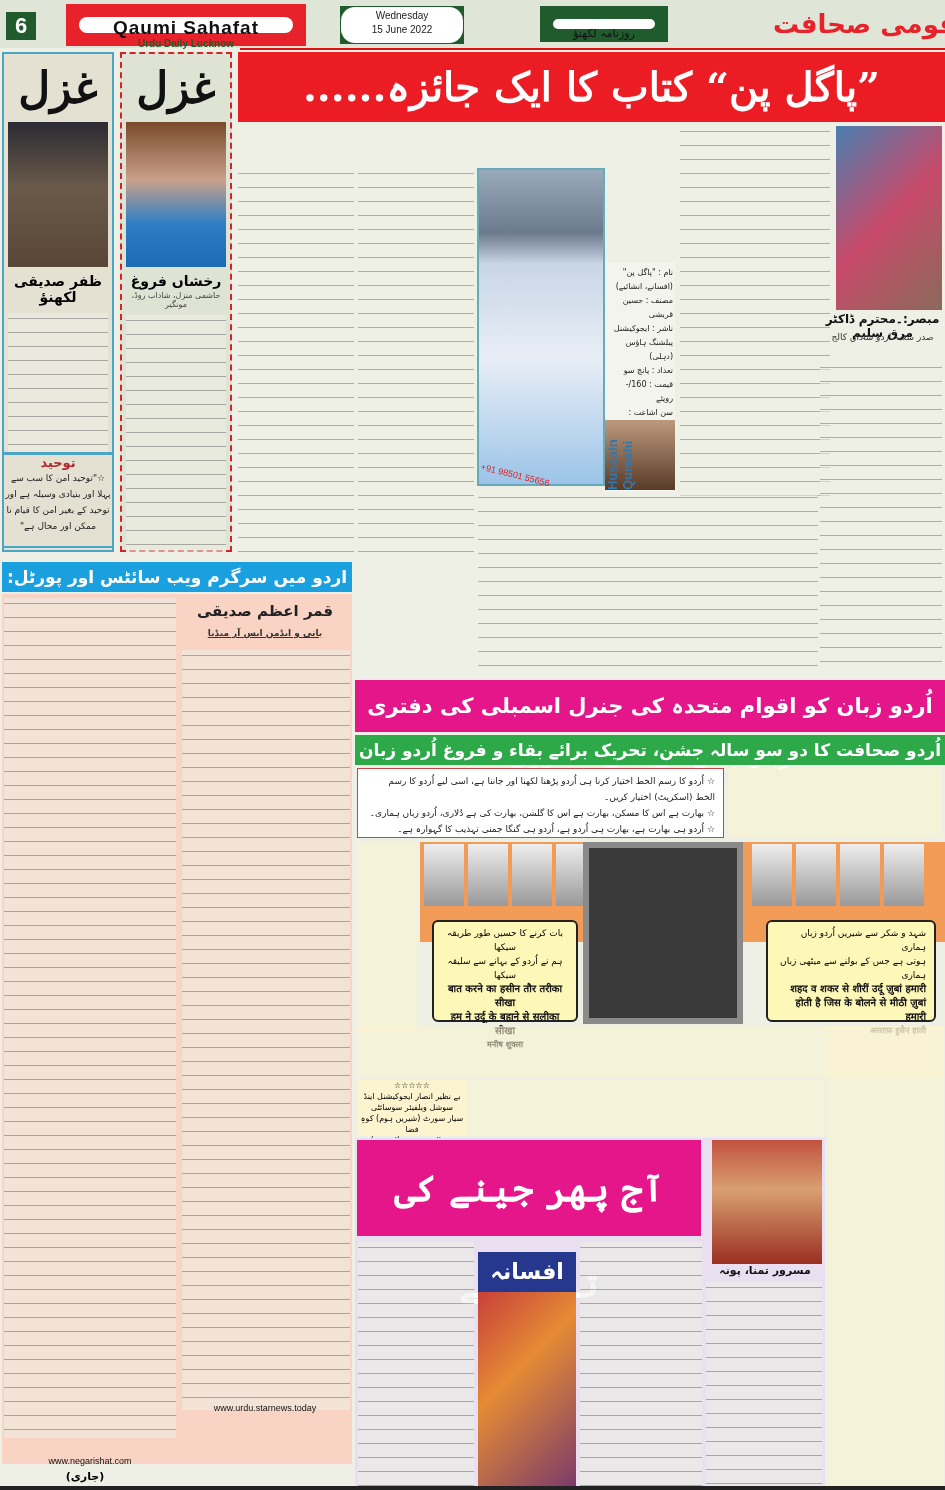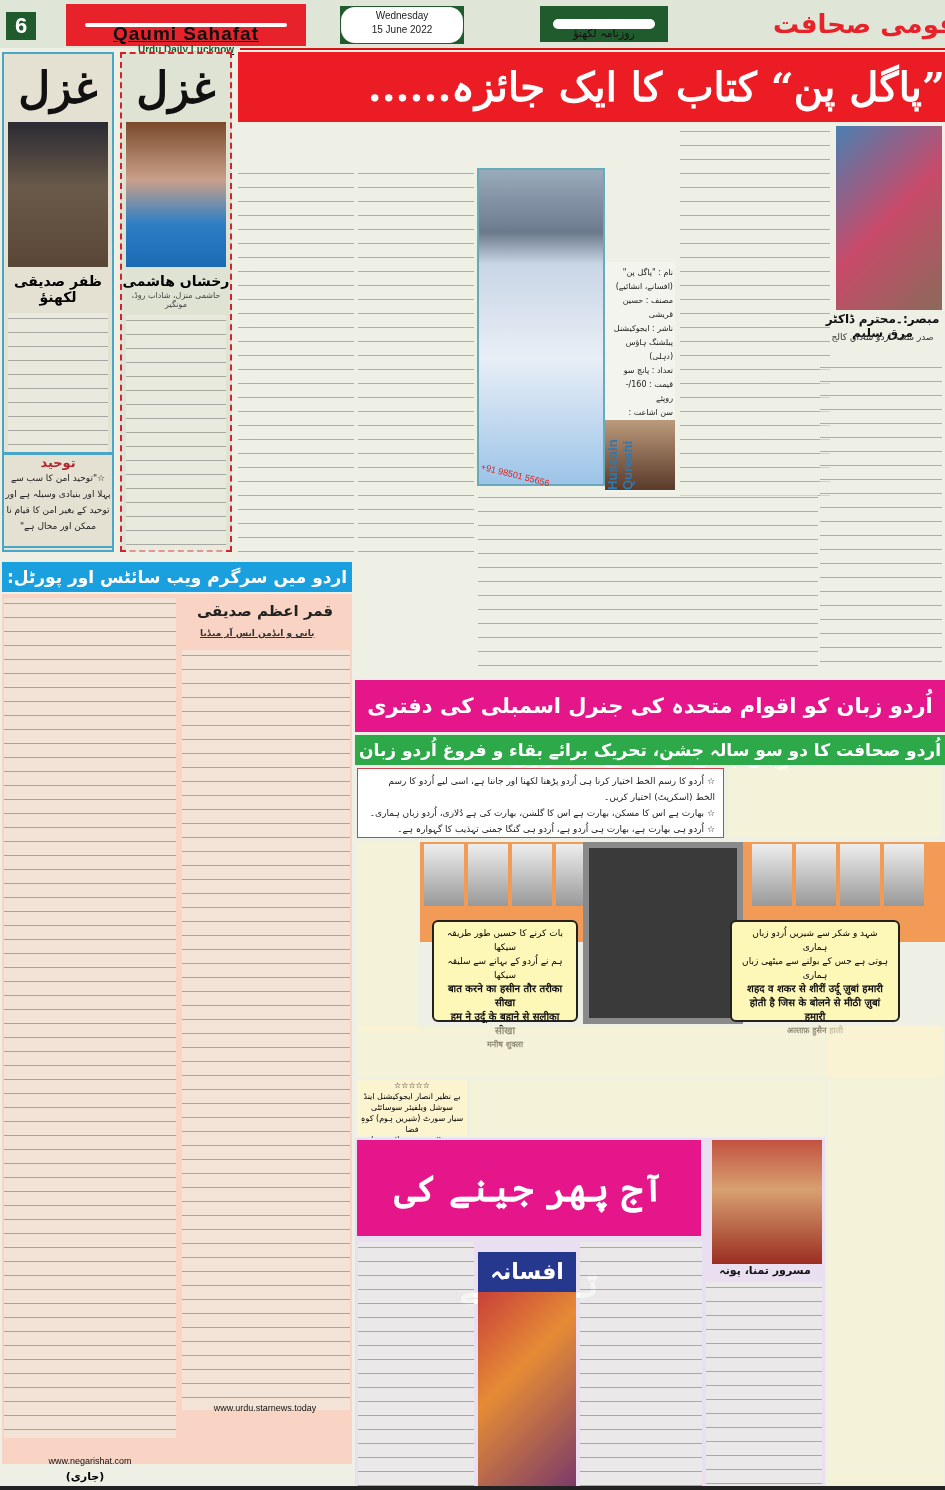--- a/index.html
+++ b/index.html
@@ -2,21 +2,21 @@
 <html><head>
 <meta charset="utf-8">
 <style>
   * { box-sizing: border-box; margin: 0; padding: 0; }
   body { width: 945px; height: 1490px; background: #eef0e6; font-family: "DejaVu Sans", sans-serif; position: relative; overflow: hidden; }
   .abs { position: absolute; }
   .urdu { direction: rtl; font-family: "DejaVu Sans", sans-serif; }
   
   .masthead { left:0; top:0; width:945px; height:48px; background:#dfe6d7; }
   .pgnum { left:6px; top:12px; width:30px; height:28px; background:#1f5b2c; color:#fff; font:bold 22px "Liberation Sans", sans-serif; text-align:center; line-height:28px; }
-  .titlebox { left:66px; top:4px; width:240px; height:42px; background:#e8222a; padding:19px;text-decoration:underline; }
+  .titlebox { left:66px; top:4px; width:240px; height:42px; background:#e8222a; padding:13px; }
   .titlebox .inner { width:100%; height:100%; background:#fff; border-radius:18px; text-align:center; }
   .t-main { font:bold 19px "Liberation Sans", sans-serif; color:#111; line-height:20px; padding-top:1px; letter-spacing:1px; }
   .t-sub { font:bold 10px "Liberation Sans", sans-serif; color:#1f5b2c; line-height:12px; }
   .datebox { left:340px; top:6px; width:124px; height:38px; background:#1f5b2c; padding:1px; }
   .datebox .inner { width:100%; height:100%; background:#fff; border-radius:14px; text-align:center; font:10px "Liberation Sans", sans-serif; line-height:14px; padding-top:2px; color:#222; }
   .rozbox { left:540px; top:6px; width:128px; height:36px; background:#1f5b2c; padding:13px; }
   .rozbox .inner { width:100%; height:100%; background:#fff; border-radius:14px; text-align:center; font:11px "DejaVu Sans", sans-serif; line-height:30px; color:#111; }
   .urdutitle { left:767px; top:6px; width:195px; height:36px; color:#e8222a; font:bold 26px "DejaVu Sans", sans-serif; text-align:center; line-height:36px; direction:rtl; }
   .redrule { left:240px; top:48px; width:705px; height:2px; background:#d11; }
   
@@ -25,36 +25,36 @@
   .ghazal2 { left:120px; width:112px; border:2px dashed #d2232a; background:#dfe3d3; }
   .gh-title { width:100%; height:68px; text-align:center; font:bold 44px "DejaVu Serif", serif; color:#111; line-height:68px; direction:rtl; }
   .gh-photo { margin:0 4px; height:145px; }
   .gh-name { text-align:center; font:bold 14px "DejaVu Sans", sans-serif; direction:rtl; padding:6px 0 2px; }
   .gh-sub { text-align:center; font:8px "DejaVu Sans", sans-serif; direction:rtl; color:#444; }
   .gh-text { direction:rtl; font:9px "DejaVu Sans", sans-serif; line-height:14.5px; padding:6px 6px; color:#222; }
   .tauheed { left:2px; top:452px; width:112px; height:96px; background:#e4e0d2; border:2px solid #4aa6c6; border-top:3px solid #4aa6c6; }
   .tauheed h4 { text-align:center; font:bold 13px "DejaVu Sans", sans-serif; color:#b3262b; direction:rtl; }
   .tauheed p { text-align:center; font:9px "DejaVu Sans", sans-serif; line-height:16px; direction:rtl; color:#222; }
   
-  .headline { left:238px; top:52px; width:707px; height:70px; background:#ec1c24; color:#fff; font:bold 40px "DejaVu Serif", serif; line-height:70px; direction:rtl; }
+  .headline { left:238px; top:52px; width:707px; height:70px; background:#ec1c24; color:#fff; font:bold 40px "DejaVu Serif", serif; text-align:center; line-height:70px; direction:rtl; }
   .reviewer-photo { left:836px; top:126px; width:106px; height:184px; }
   .reviewer-name { left:820px; top:312px; width:125px; text-align:center; font:bold 12px "DejaVu Sans", sans-serif; direction:rtl; color:#111; }
   .reviewer-role { left:820px; top:332px; width:125px; text-align:center; font:9px "DejaVu Sans", sans-serif; direction:rtl; color:#333; }
   .col { direction:rtl; font:8.5px "DejaVu Sans", sans-serif; line-height:14px; color:#222; overflow:hidden; text-align:justify; }
   .lines { background: repeating-linear-gradient(#eef0e6 0 5px, #777 5px 6px, #eef0e6 6px 14px); opacity:.55; }
   .bookimg { left:477px; top:168px; width:128px; height:318px; background:linear-gradient(#9ab 0, #6b7a8c 20%, #c9d6e6 30%, #e8eef6 60%, #9cc4e8 100%); border:2px solid #6ab; }
   .bookinfo { left:605px; top:262px; width:70px; height:230px; background:#f4f4ee; font:8px "DejaVu Sans", sans-serif; direction:rtl; line-height:14px; padding:4px 2px; color:#222; }
   .author-photo { left:605px; top:420px; width:70px; height:70px; background:linear-gradient(#bb9a7c,#5a3a2a); }
   .hq { left:605px; top:420px; width:18px; height:70px; writing-mode:vertical-rl; transform:rotate(180deg); font:bold 13px "Liberation Sans", sans-serif; color:#2a7ab5; }
   .phone { left:480px; top:470px; font:9px "Liberation Sans", sans-serif; color:#d22; transform:rotate(14deg); }
   
   .websec-head { left:2px; top:562px; width:350px; height:30px; background:#1aa0de; color:#fff; font:bold 17px "DejaVu Sans", sans-serif; text-align:center; line-height:30px; direction:rtl; }
   .websec { left:2px; top:594px; width:350px; height:870px; background:#f9d4c4; }
   .web-author { left:180px; top:602px; width:170px; text-align:center; font:bold 15px "DejaVu Sans", sans-serif; direction:rtl; color:#222; }
-  .web-role { left:200px; top:628px; width:130px; text-align:left; font:bold 9px "DejaVu Sans", sans-serif; direction:rtl; color:#333; text-decoration:underline; }
+  .web-role { left:200px; top:628px; width:130px; text-align:center; font:bold 9px "DejaVu Sans", sans-serif; direction:rtl; color:#333; text-decoration:underline; }
   .url { font:9px "Liberation Sans", sans-serif; color:#111; direction:ltr; text-align:center; }
   .jaari { left:50px; top:1470px; width:70px; text-align:center; font:bold 11px "DejaVu Sans", sans-serif; direction:rtl; }
   
   .un-head { left:355px; top:680px; width:590px; height:52px; background:#e5168a; color:#fff; font:bold 21px "DejaVu Sans", sans-serif; text-align:center; line-height:52px; direction:rtl; }
   .un-sub { left:355px; top:735px; width:590px; height:30px; background:#2da94a; color:#fff; font:bold 17px "DejaVu Sans", sans-serif; text-align:center; line-height:30px; direction:rtl; }
   .quotebox { left:357px; top:768px; width:367px; height:70px; background:#fff; border:1.5px solid #c9444a; padding:4px 8px; }
   .quotebox p { direction:rtl; font:9px "DejaVu Sans", sans-serif; line-height:16px; color:#222; }
   .yellow-col { background:#fcf4cf; }
   .portrait-strip { left:420px; top:842px; width:525px; height:100px; background:#f29b57; }
   .p-face { position:absolute; top:2px; width:40px; height:62px; background:linear-gradient(#eee,#999); }
@@ -102,21 +102,21 @@
   <div class="gh-text lines" style="height:160px;margin:6px 4px;"></div>
 </div>
 <div class="abs tauheed">
   <h4>توحید</h4>
   <p>☆"توحید امن کا سب سے پہلا اور بنیادی وسیلہ ہے اور توحید کے بغیر امن کا قیام نا ممکن اور محال ہے"</p>
 </div>
 
 <div class="abs ghazal ghazal2">
   <div class="gh-title">غزل</div>
   <div class="gh-photo" style="background:linear-gradient(#7a4a2a,#c9a08a 40%,#2f7fc6 70%,#1a6ab5);"></div>
-  <div class="gh-name">رخشاں ھاشمی</div>
+  <div class="gh-name">رخشاں فروغ</div>
   <div class="gh-sub">حاشمی منزل، شاداب روڈ، مونگیر</div>
   <div class="gh-text lines" style="height:240px;margin:6px 4px;"></div>
 </div>
 
 <div class="abs headline">”پاگل پن“ کتاب کا ایک جائزہ......</div>
 <div class="abs col lines" style="left:238px;top:168px;width:116px;height:390px;"></div>
 <div class="abs col lines" style="left:358px;top:168px;width:116px;height:390px;"></div>
 <div class="abs col lines" style="left:680px;top:126px;width:150px;height:370px;"></div>
 <div class="abs col lines" style="left:820px;top:362px;width:122px;height:312px;"></div>
 <div class="abs col lines" style="left:478px;top:492px;width:340px;height:180px;"></div>
@@ -167,21 +167,21 @@
   <div class="p-face" style="left:464px;"></div>
 </div>
 <div class="abs center-art"></div>
 <div class="abs poembox" style="left:432px;top:920px;width:146px;height:102px;">
   <div class="ur">بات کرنے کا حسیں طور طریقہ سیکھا</div>
   <div class="ur">ہم نے اُردو کے بہانے سے سلیقہ سیکھا</div>
   <div class="hi">बात करने का हसीन तौर तरीका सीखा</div>
   <div class="hi">हम ने उर्दू के बहाने से सलीका सीखा</div>
   <div class="poet">मनीष शुक्ला</div>
 </div>
-<div class="abs poembox" style="left:730px;top:920px;width:170px;height:102px;">
+<div class="abs poembox" style="left:766px;top:920px;width:170px;height:102px;text-align:right;">
   <div class="ur">شہد و شکر سے شیریں اُردو زباں ہماری</div>
   <div class="ur">ہوتی ہے جس کے بولنے سے میٹھی زباں ہماری</div>
   <div class="hi">शहद व शकर से शीरीं उर्दू ज़ुबां हमारी</div>
   <div class="hi">होती है जिस के बोलने से मीठी ज़ुबां हमारी</div>
   <div class="poet">अल्ताफ़ हुसैन हाली</div>
 </div>
 <div class="abs col yellow-col lines" style="left:357px;top:1026px;width:585px;height:52px;background-color:#fcf4cf;"></div>
 <div class="abs yellow-col" style="left:357px;top:1080px;width:110px;height:56px;text-align:center;direction:rtl;font:8px 'DejaVu Sans',sans-serif;line-height:11px;">
   <div>☆☆☆☆☆</div>
   <div>بے نظیر انصار ایجوکیشنل اینڈ سوشل ویلفیئر سوسائٹی</div>

